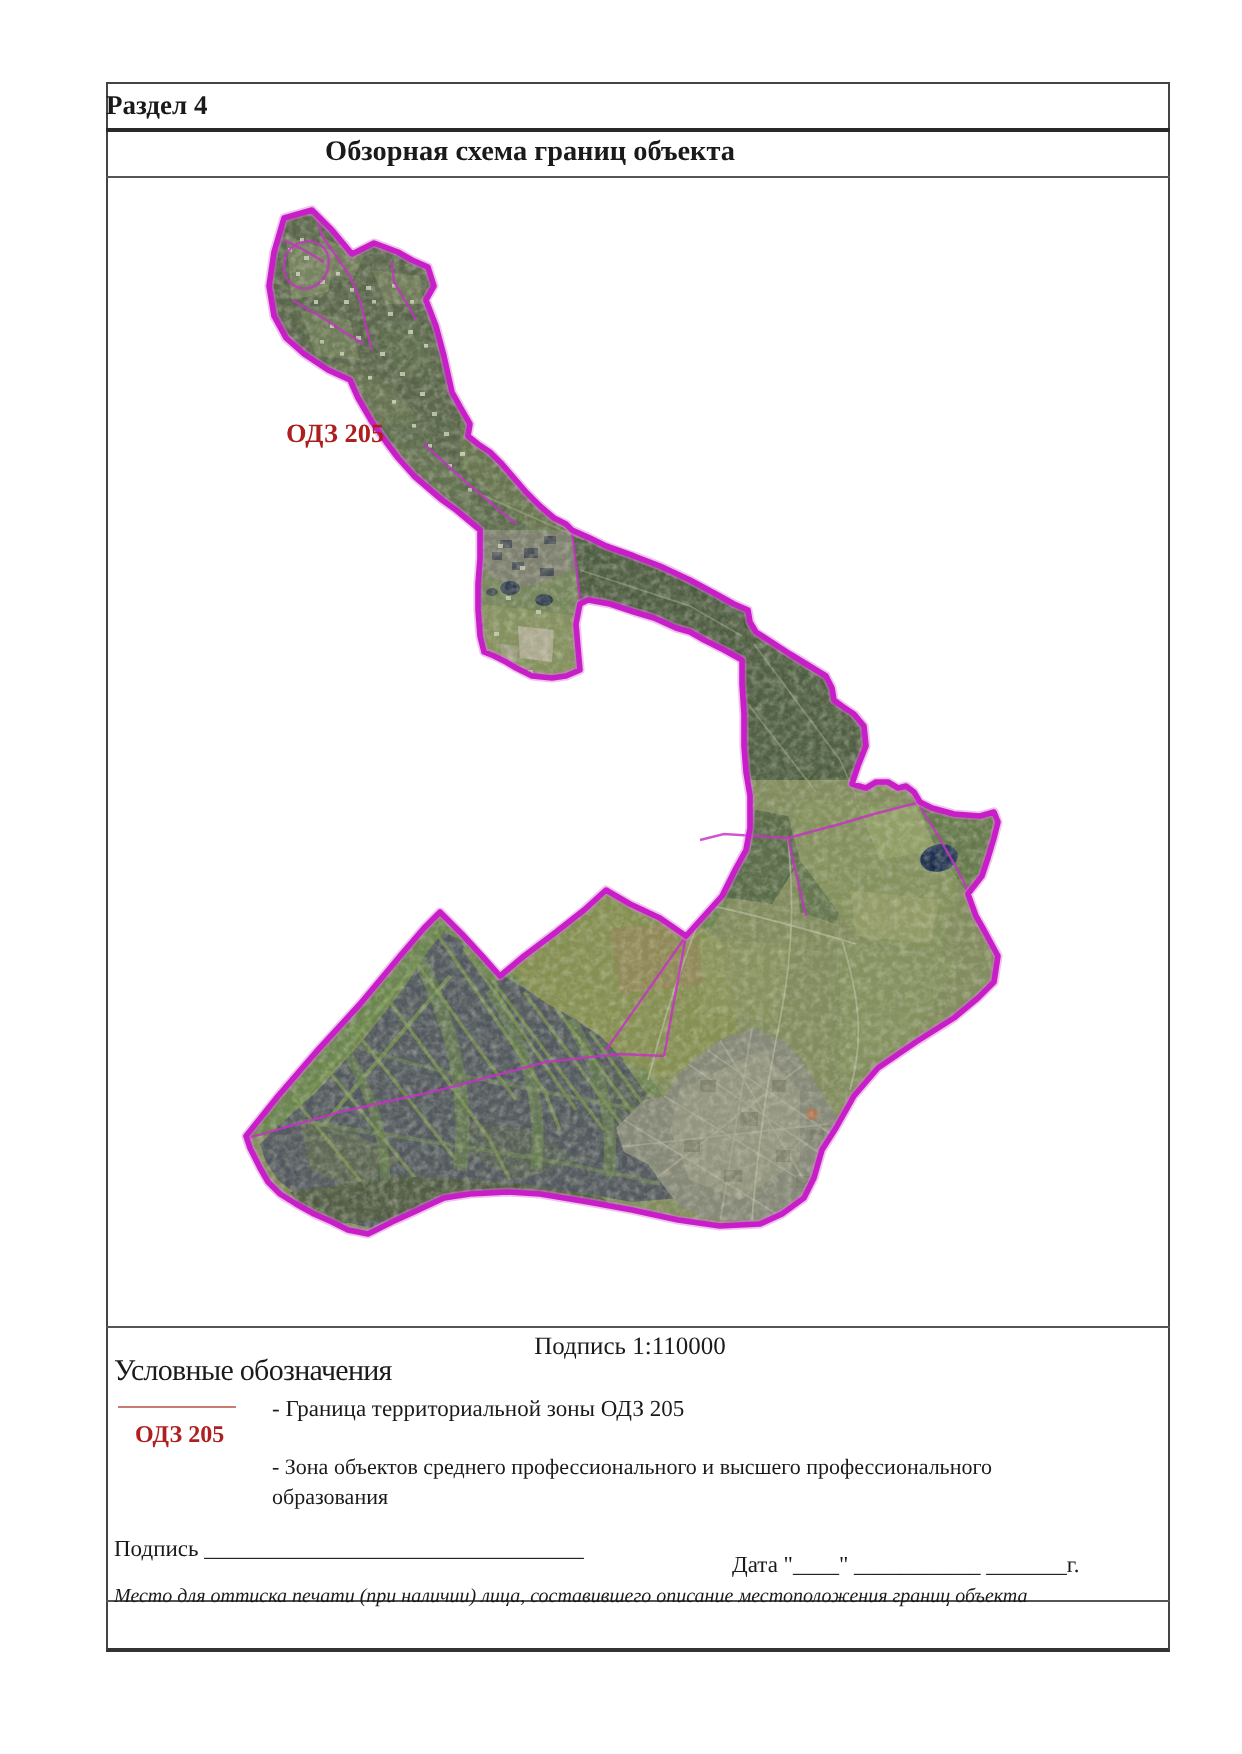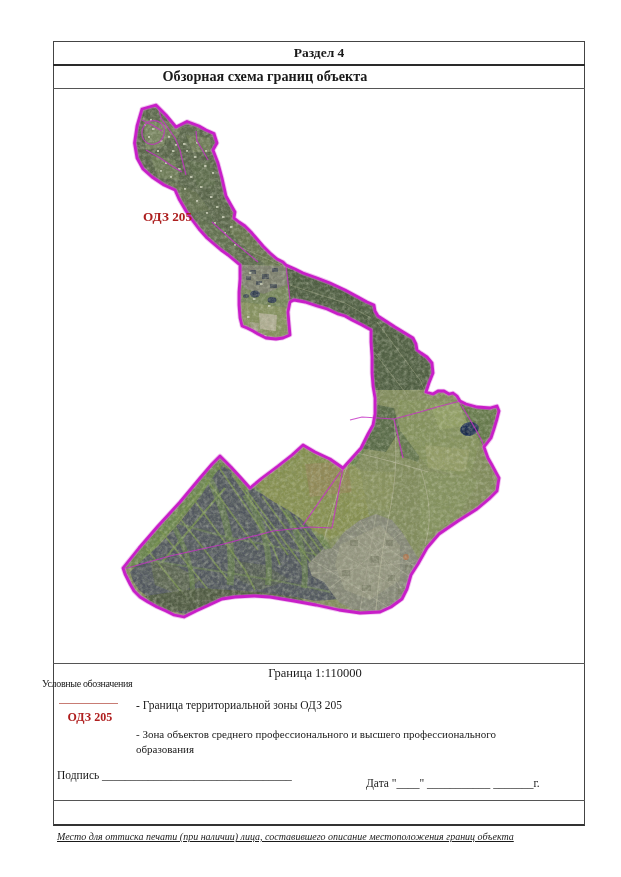--- a/index.html
+++ b/index.html
@@ -1,45 +1,45 @@
 <!DOCTYPE html>
 <html><head>
 <meta charset="utf-8">
 <style>
   html,body{margin:0;padding:0;}
   body{width:621px;height:877px;background:#ffffff;position:relative;
        font-family:"Liberation Serif", serif;color:#1a1a1a;}
   .abs{position:absolute;}
   .frame{left:53px;top:41px;width:530px;height:781.5px;border:1px solid #444;border-bottom:2px solid #333;}
   .hline{left:53px;height:0;border-top:1px solid #555;width:532px;}
-  .row1{left:53px;top:45.6px;width:532px;text-align:center;line-height:1;
+  .row1{left:53px;top:45.6px;width:532px;line-height:1;
         font-weight:bold;font-size:13.5px;}
   .row2{left:53px;top:68.6px;width:424px;text-align:center;line-height:1;
         font-weight:bold;font-size:14.2px;}
   .scale{left:53px;top:666.5px;width:524px;text-align:center;line-height:1;font-size:12.5px;}
-  .leg0{left:42px;top:679px;font-size:10px;line-height:1;letter-spacing:-0.35px;}
+  .leg0{left:57px;top:679px;font-size:15px;line-height:1;letter-spacing:-0.35px;}
   .legline{left:59px;top:702.5px;width:58.5px;border-top:1.3px solid #c87c74;}
   .leg1{left:136px;top:700px;font-size:11.5px;line-height:1;}
   .leg2red{left:67.5px;top:710.5px;font-size:12px;font-weight:bold;color:#b01f1f;line-height:1;}
   .leg2{left:136px;top:727px;font-size:11px;width:420px;line-height:15.4px;}
   .sig{left:57px;top:770px;font-size:11.5px;line-height:1;}
   .dat{left:366px;top:778px;font-size:11.5px;line-height:1;}
-  .foot{left:57px;top:832px;font-size:10px;font-style:italic;line-height:1;text-decoration:underline;}
+  .foot{left:57px;top:794px;font-size:10px;font-style:italic;line-height:1;}
   .mapsvg{left:53px;top:89px;}
 </style>
 </head>
 <body>
 <div class="abs frame"></div>
 <div class="abs hline" style="top:63.5px;border-top:2px solid #2a2a2a;"></div>
 <div class="abs hline" style="top:88px;"></div>
 <div class="abs hline" style="top:662.5px;"></div>
 <div class="abs hline" style="top:799.5px;"></div>
 <div class="abs row1">Раздел 4</div>
 <div class="abs row2">Обзорная схема границ объекта</div>
-<div class="abs scale">Граница 1:110000</div>
+<div class="abs scale">Подпись 1:110000</div>
 <div class="abs leg0">Условные обозначения</div>
 <div class="abs legline"></div>
 <div class="abs leg1">- Граница территориальной зоны ОДЗ 205</div>
 <div class="abs leg2red">ОДЗ 205</div>
 <div class="abs leg2">- Зона объектов среднего профессионального и высшего профессионального<br>образования</div>
 <div class="abs sig">Подпись _________________________________</div>
 <div class="abs dat">Дата "____" ___________ _______г.</div>
 <div class="abs foot">Место для оттиска печати (при наличии) лица, составившего описание местоположения границ объекта</div>
 <svg class="abs mapsvg" width="532" height="574" viewBox="53 89 532 574">
   <defs>

